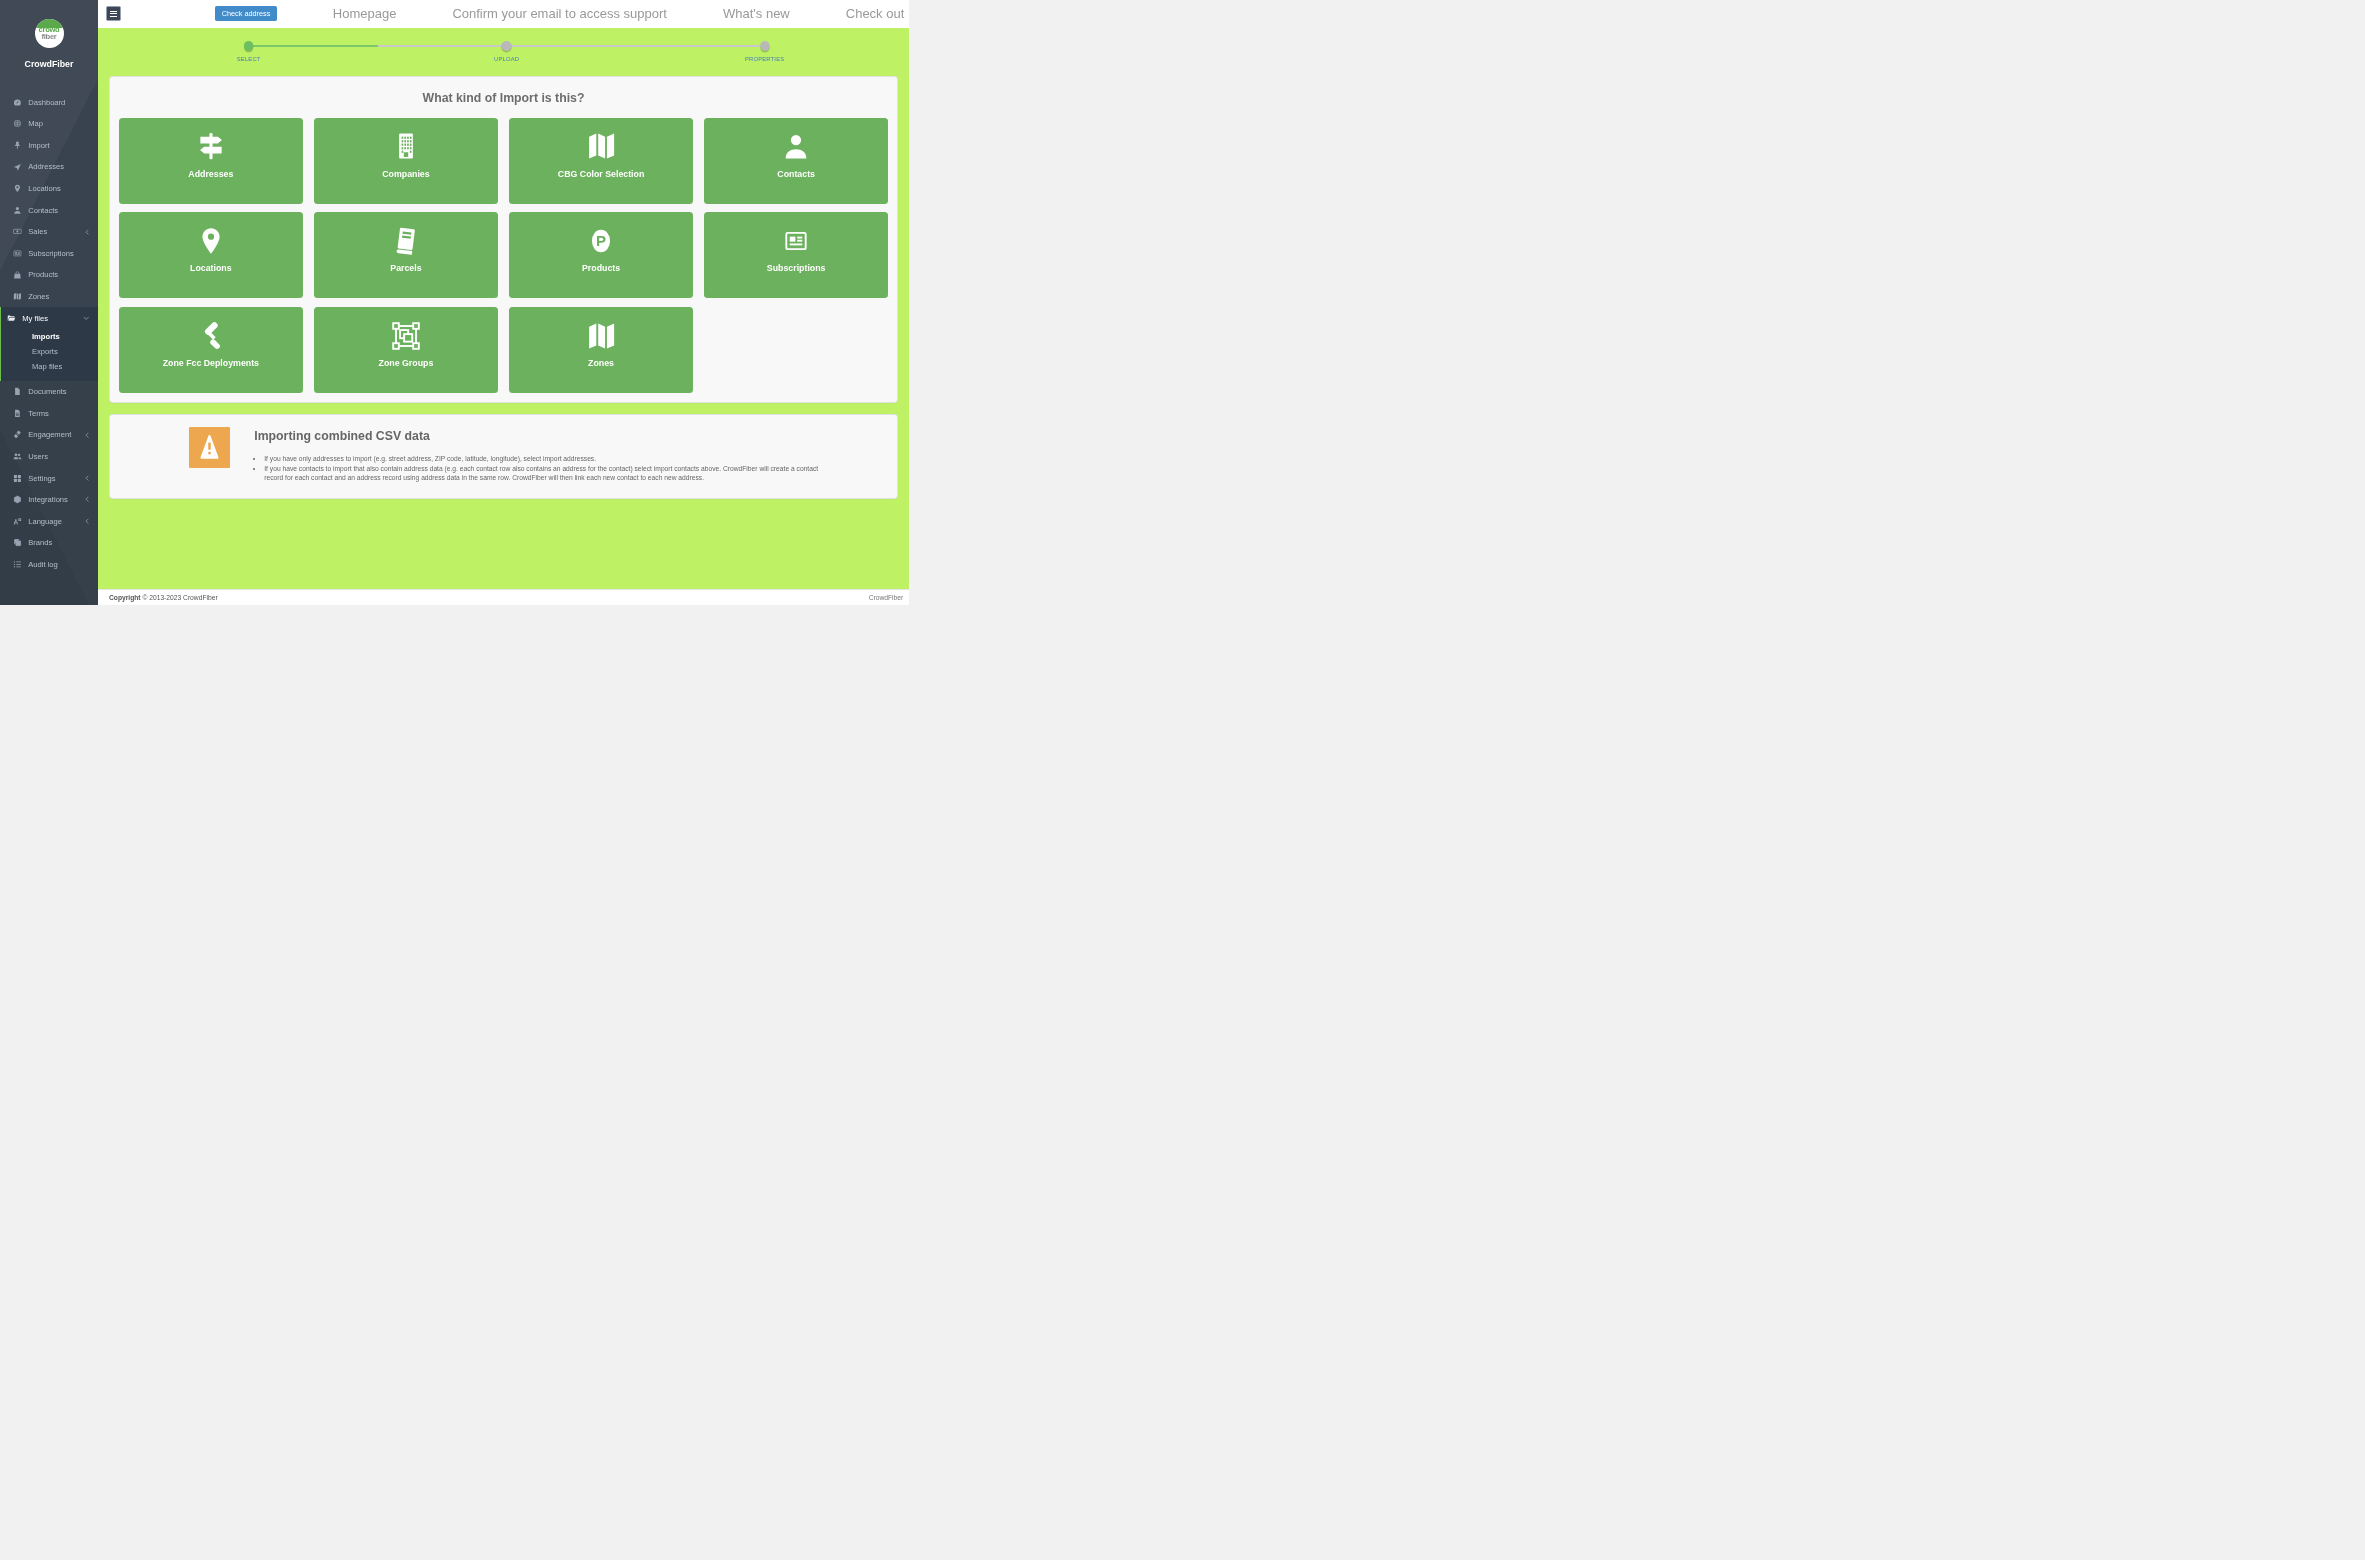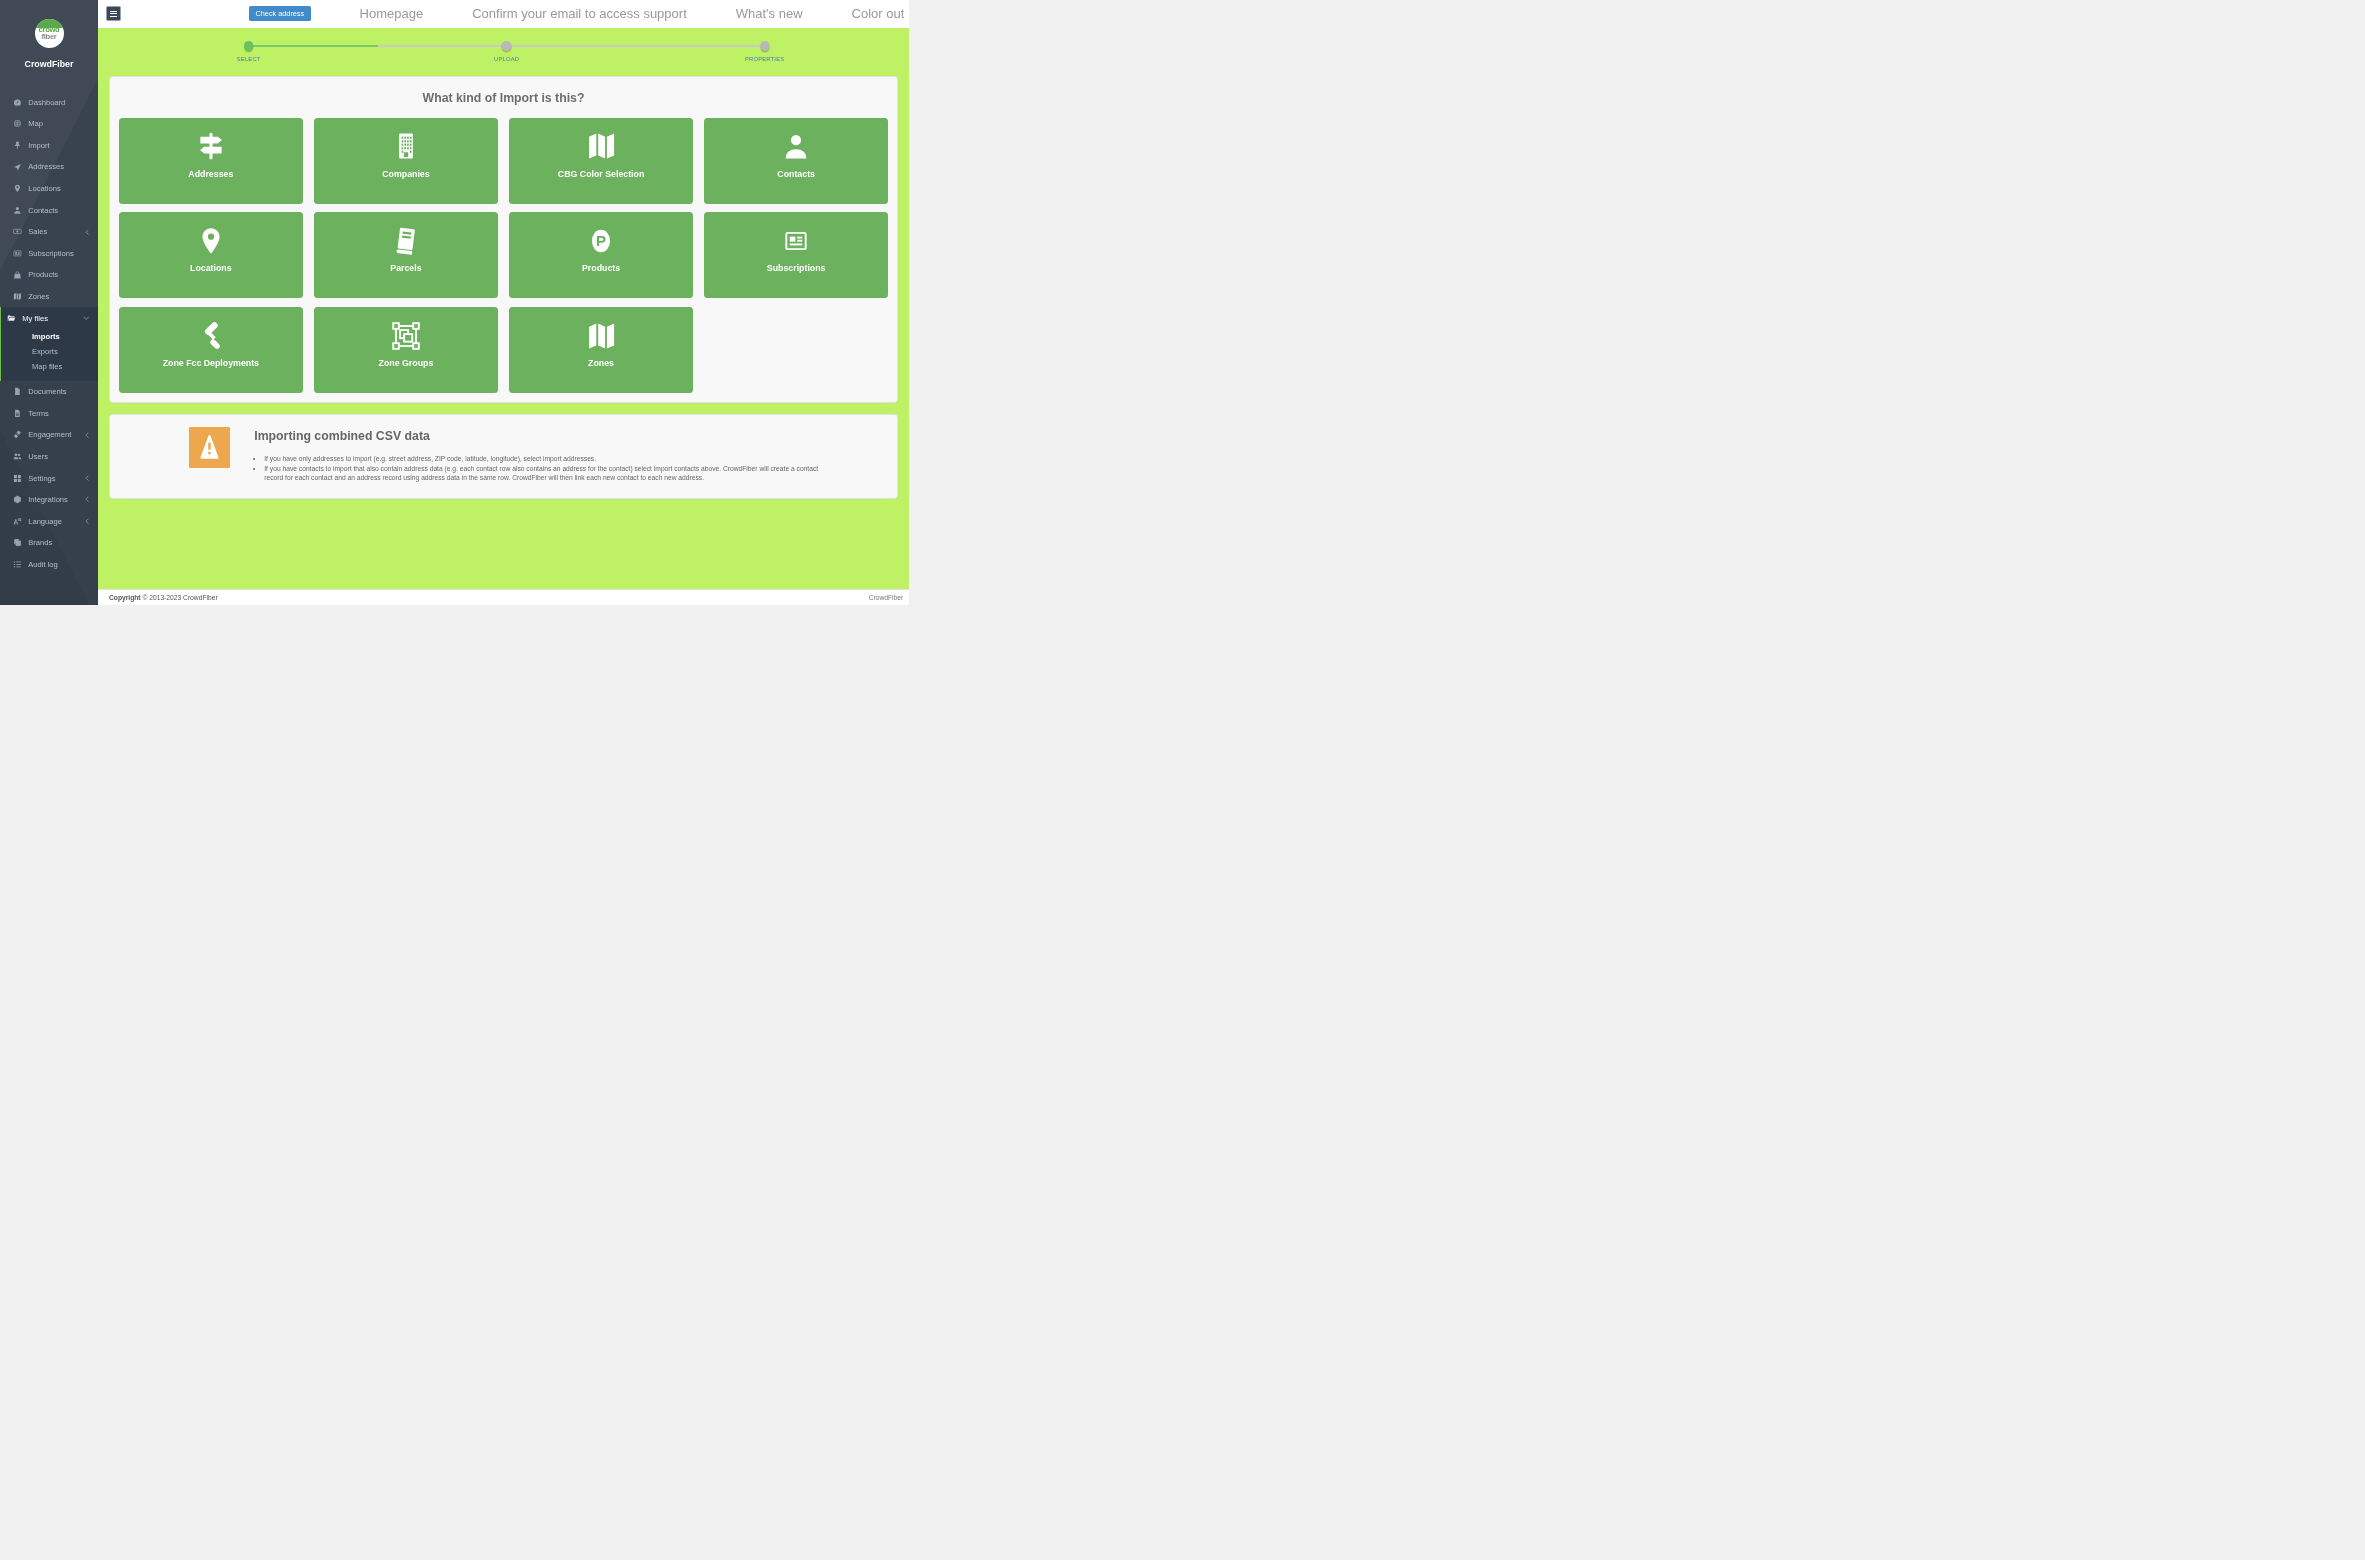--- a/index.html
+++ b/index.html
@@ -56,21 +56,21 @@
   .main-col { flex:1; display:flex; flex-direction:column; min-width:0; }
   .topbar {
     height:27.5px; flex:none; background:#fff;
     display:flex; align-items:center; padding:0 4.7px 0 7.6px;
   }
   .burger {
     width:15px; height:14.6px; background:#3c4656; border:0.6px solid #98a1ae; border-radius:1.8px;
     display:flex; flex-direction:column; justify-content:center; align-items:center; gap:1.2px; cursor:pointer;
   }
   .burger span { display:block; width:7px; height:1.2px; background:#fff; }
-  .top-right { margin-left:auto; display:flex; align-items:flex-end; gap:4px; }
+  .top-right { margin-left:auto; display:flex; align-items:flex-end; gap:11px; }
   .btn-blue {
     background:#428bca; color:#fff; font-size:7.3px; padding:2.9px 6.4px;
     border-radius:1.8px; border:none; cursor:pointer; font-family:inherit;
   }
   .top-link { font-size:13px; color:#999; cursor:pointer; white-space:nowrap;padding-left:45px; }
 
   .content { flex:1; background:#bef264; overflow:hidden; }
 
   
   .stepper { margin:8.2px 11px 0; height:33px; position:relative; }
@@ -351,21 +351,21 @@
       <div class="burger">
         <span></span>
           <span></span>
           <span></span>
       </div>
       <div class="top-right">
         <button class="btn-blue">Check address</button>
         <span class="top-link">Homepage</span>
         <span class="top-link">Confirm your email to access support</span>
         <span class="top-link">What's new</span>
-        <span class="top-link">Color out</span>
+        <span class="top-link">Check out</span>
       </div>
     </div>
 
     <div class="content">
 
       <div class="stepper">
         <div class="track"></div>
         <div class="track-progress"></div>
         <div class="step" style="left:17.7%">
           <div class="dot done"></div>

